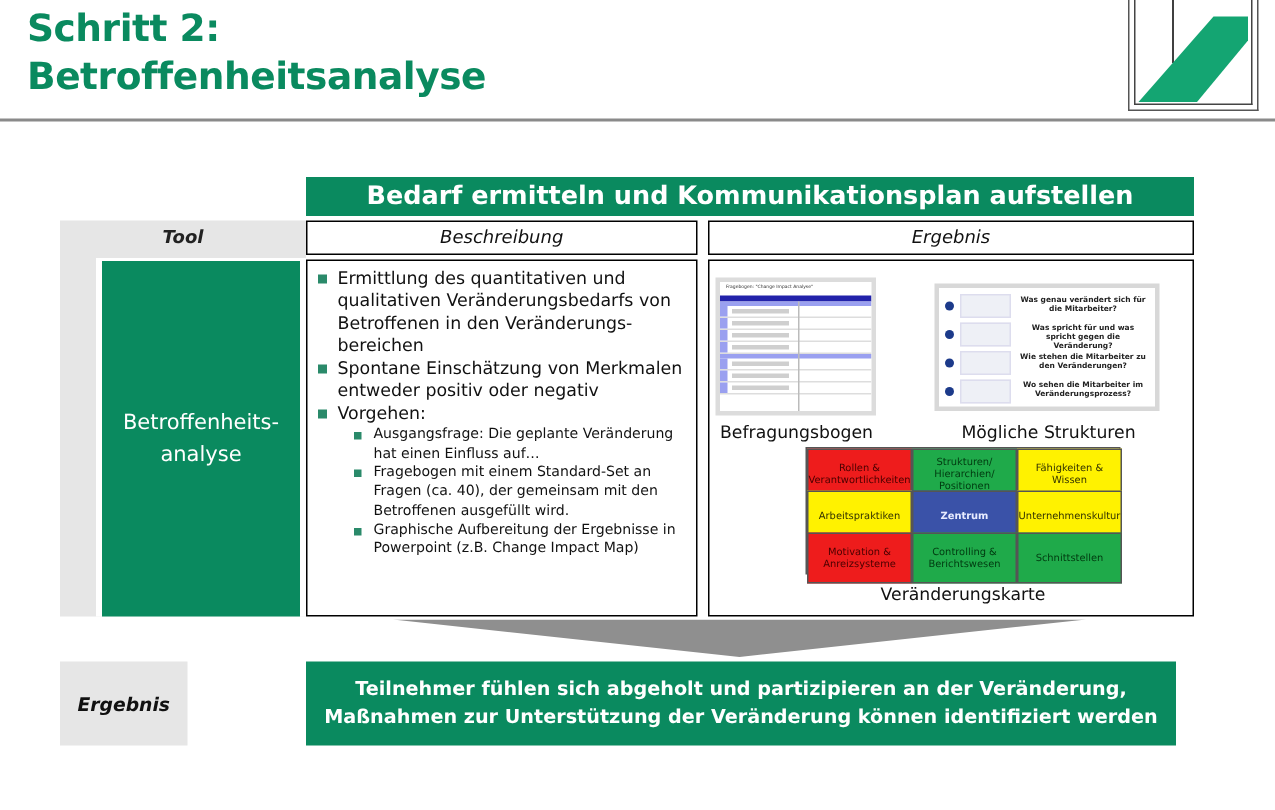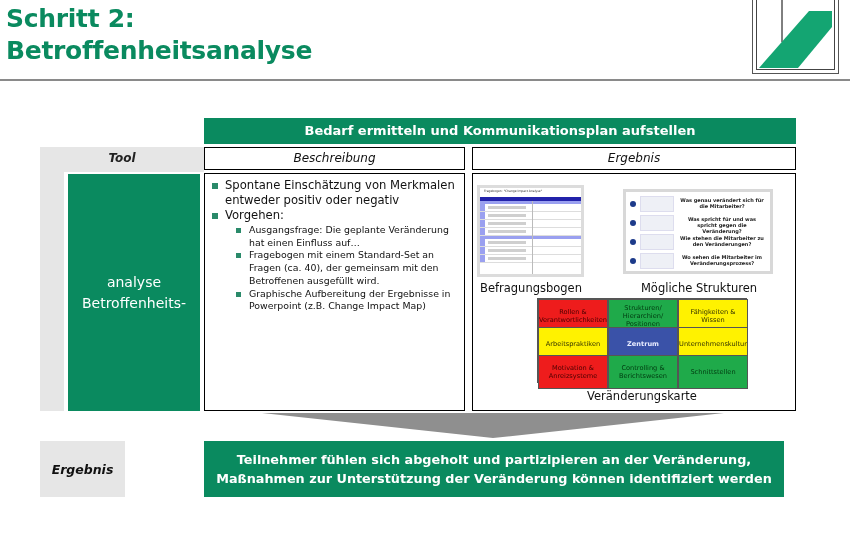--- a/index.html
+++ b/index.html
@@ -1,28 +1,28 @@
 <!DOCTYPE html>
 <html><head>
 <meta charset="utf-8">
 <style>
   * { box-sizing: border-box; margin: 0; padding: 0; }
   html, body { width: 850px; height: 540px; background: #ffffff; overflow: hidden; }
   body { position: relative; font-family: "DejaVu Sans", sans-serif; color: #000; }
 
   .title { position: absolute; left: 6px; top: 3px; color: #0a8a5f; font-weight: bold; font-size: 25px; line-height: 32px; font-family: "DejaVu Sans", sans-serif; letter-spacing: -0.3px; }
-  .title div { white-space: nowrap; }
+  .title div { white-space: nowrap; margin-left: 12px; }
 
   .logo { position: absolute; left: 752px; top: -2px; width: 87px; height: 76px; border: 1px solid #555; border-top: none; background: #fff; }
   .logo .inner { position: absolute; left: 3px; top: 0; right: 3px; bottom: 3px; border: 1px solid #444; border-top: none; }
   .logo svg { position: absolute; left: 0; top: 0; }
 
   .rule { position: absolute; left: 0; top: 79px; width: 850px; height: 2px; background: #8a8a8a; }
 
-  .topbar { position: absolute; left: 204px; top: 118px; width: 592px; height: 26px; background: #0a8a5f; color: #fff; font-weight: bold; font-size: 13px; text-align: center; line-height: 26px; white-space: nowrap; }
+  .topbar { position: absolute; left: 204px; top: 118px; width: 592px; height: 26px; background: #0a8a5f; color: #fff; font-weight: bold; font-size: 17px; text-align: center; line-height: 26px; white-space: nowrap; }
 
   .toolcol { position: absolute; left: 40px; top: 147px; width: 164px; height: 264px; background: #e6e6e6; }
   .toolhead { position: absolute; left: 40px; top: 147px; width: 164px; height: 23px; font-style: italic; font-weight: bold; font-size: 12px; line-height: 23px; text-align: center; color: #222; }
   .toolgreen-white { position: absolute; left: 64px; top: 172px; width: 140px; height: 239px; background: #fff; }
   .toolgreen { position: absolute; left: 68px; top: 174px; width: 132px; height: 237px; background: #0a8a5f; color: #fff; font-size: 14px; line-height: 21px; text-align: center; display: flex; align-items: center; justify-content: center; }
 
   .colhead { position: absolute; top: 147px; height: 23px; border: 1.5px solid #000; background: #fff; font-style: italic; font-size: 12px; line-height: 20px; text-align: center; color: #111; }
   .colbox { position: absolute; top: 173px; height: 238px; border: 1.5px solid #000; background: #fff; }
 
   .desc { padding: 4px 8px 0 6px; font-size: 11.6px; line-height: 15px; color: #111; }
@@ -83,31 +83,32 @@
 
 <div class="rule"></div>
 
 <div class="topbar">Bedarf ermitteln und Kommunikationsplan aufstellen</div>
 
 <div class="toolcol"></div>
 <div class="toolhead">Tool</div>
 <div class="toolgreen-white"></div>
 <div class="toolgreen">
   <div>
+    <div>Betroffenheits-</div>
     <div>analyse</div>
-    <div>Betroffenheits-</div>
   </div>
 </div>
 
 <div class="colhead" style="left:204px; width:261px;">Beschreibung</div>
 <div class="colhead" style="left:472px; width:324px;">Ergebnis</div>
 
 <div class="colbox" style="left:204px; width:261px;">
   <div class="desc">
     <ul>
+      <li><span class="bullet"></span><span>Ermittlung des quantitativen und qualitativen Veränderungsbedarfs von Betroffenen in den Veränderungs-bereichen</span></li>
       <li><span class="bullet"></span><span>Spontane Einschätzung von Merkmalen entweder positiv oder negativ</span></li>
       <li><span class="bullet"></span><span>Vorgehen:</span>
         <ul class="sub">
           <li><span class="bullet"></span><span>Ausgangsfrage: Die geplante Veränderung hat einen Einfluss auf…</span></li>
           <li><span class="bullet"></span><span>Fragebogen mit einem Standard-Set an Fragen (ca. 40), der gemeinsam mit den Betroffenen ausgefüllt wird.</span></li>
           <li><span class="bullet"></span><span>Graphische Aufbereitung der Ergebnisse in Powerpoint (z.B. Change Impact Map)</span></li>
         </ul>
       </li>
     </ul>
   </div>

